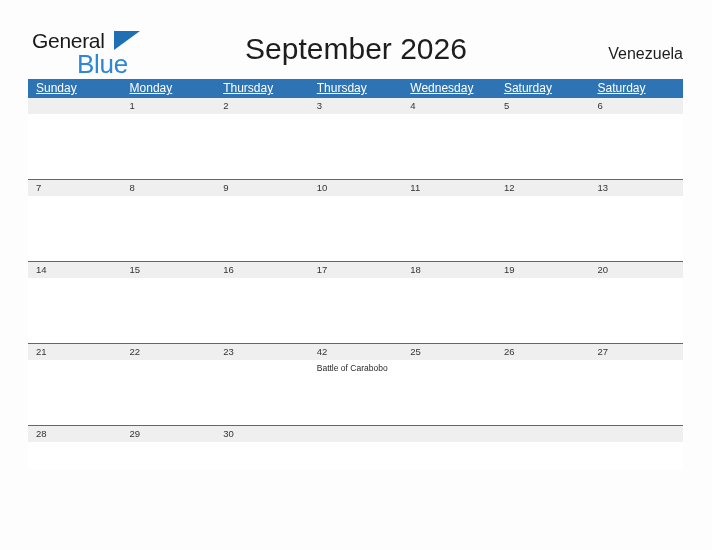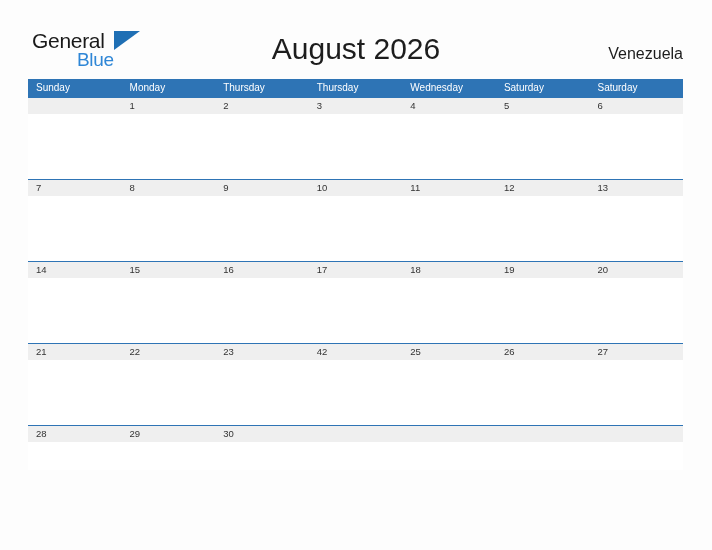--- a/index.html
+++ b/index.html
@@ -50,21 +50,21 @@
     top: 2px;
     width: 0;
     height: 0;
     border-left: 26px solid #1f6fb4;
     border-bottom: 19px solid transparent;
   }
   .logo-blue {
     position: absolute;
     left: 45px;
     top: 20px;
-    font-size: 19px;
+    font-size: 26px;
     letter-spacing: -0.3px;
     color: #2e86d6;
     font-family: "Liberation Sans", sans-serif;
   }
   .month-title {
     position: absolute;
     left: 0;
     top: 32px;
     width: 712px;
     text-align: center;
@@ -89,27 +89,28 @@
     width: 655px;
   }
   .weekday-row {
     display: flex;
     background: #2e74b5;
     height: 18px;
   }
   .weekday {
     flex: 1 1 0;
     color: #ffffff;
-    font-size: 10px;
+    font-size: 12px;
     line-height: 18px;
     padding-left: 8px;
     box-sizing: border-box;
     font-family: "Liberation Sans", sans-serif;
     white-space: nowrap;
     overflow: hidden;
+    text-decoration: underline;
   }
   .week {
     position: relative;
   }
   .week-numbers {
     display: flex;
     background: #efefef;
     height: 16px;
     border-top: 1.3px solid #2e74b5;
   }
@@ -151,21 +152,21 @@
 <div class="page">
 
   <div class="top-bar">
 
     <div class="logo">
       <span class="logo-general">General</span>
       <span class="logo-triangle"></span>
       <span class="logo-blue">Blue</span>
     </div>
 
-    <div class="month-title">August 2026</div>
+    <div class="month-title">September 2026</div>
 
     <div class="country">Venezuela</div>
 
   </div>
 
   <div class="calendar">
 
     <div class="weekday-row">
       <div class="weekday">Sunday</div>
       <div class="weekday">Monday</div>
@@ -295,20 +296,23 @@
         <div class="eventcell">
             <div class="event"></div>
           </div>
         <div class="eventcell">
             <div class="event"></div>
           </div>
         <div class="eventcell">
             <div class="event"></div>
           </div>
         <div class="eventcell">
+            <div class="event">Battle of Carabobo</div>
+          </div>
+        <div class="eventcell">
             <div class="event"></div>
           </div>
         <div class="eventcell">
             <div class="event"></div>
           </div>
         <div class="eventcell">
             <div class="event"></div>
           </div>
       </div>
     </div>

